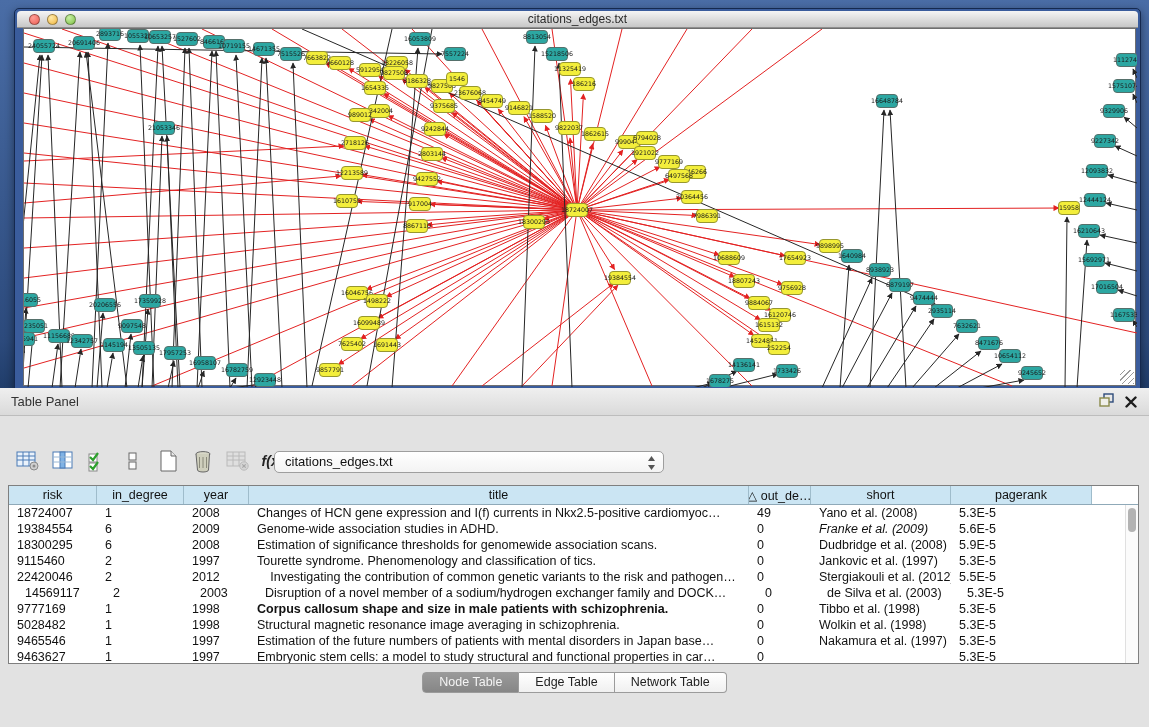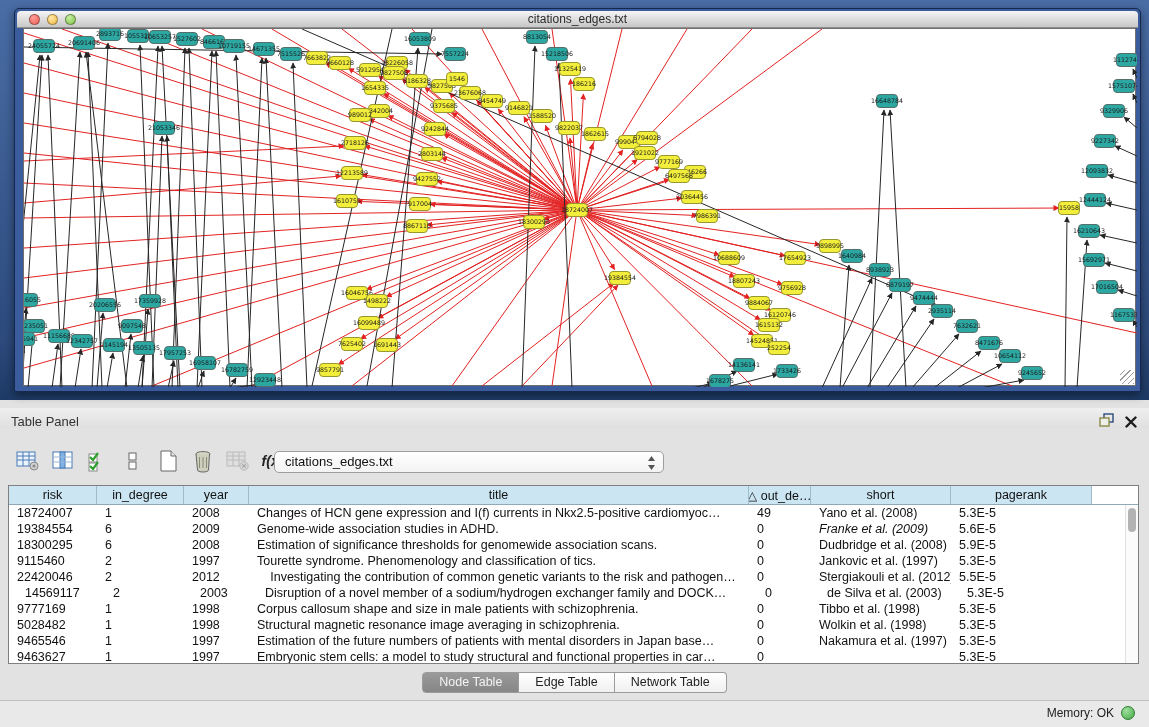--- a/index.html
+++ b/index.html
@@ -21,21 +21,21 @@
   .light.red    { background:radial-gradient(circle at 35% 30%, #ff9d96, #ec5f55); }
   .light.yellow { background:radial-gradient(circle at 35% 30%, #ffe9a8, #f0b73f); }
   .light.green  { background:radial-gradient(circle at 35% 30%, #c8f0a6, #7ec043); }
   .net-canvas { position:absolute; left:8px; top:19px; width:1113px; height:358px;
                 background:#ffffff; border:1px solid #6f6f6f; }
   .net-canvas svg { position:absolute; left:0; top:0; }
   .resize-grip { position:absolute; right:1px; bottom:1px; width:14px; height:14px;
                  background:repeating-linear-gradient(135deg, transparent 0 3px, #9a9a9a 3px 4px); }
 
   
-  .panel-header { position:absolute; left:0; top:408px; width:1149px; height:28px;
+  .panel-header { position:absolute; left:0; top:388px; width:1149px; height:28px;
                   background:linear-gradient(#efefef,#dadada); border-bottom:1px solid #bdbdbd; }
   .panel-title { position:absolute; left:11px; top:6px; font-size:13px; color:#333; }
   .panel-header .hdr-icons { position:absolute; right:12px; top:5px; display:flex; gap:10px; align-items:center; }
   .panel-body { position:absolute; left:0; top:428px; width:1149px; height:272px; background:#e2e2e2; }
 
   .tp-toolbar { position:absolute; left:14px; top:18px; height:30px; display:flex; align-items:center; gap:8px; }
   .tb-btn { width:27px; height:27px; display:flex; align-items:center; justify-content:center; }
   .fx { font-size:14px; font-style:italic; font-weight:bold; color:#222; }
   .tb-dropdown { position:absolute; left:274px; top:23px; width:390px; height:22px;
                  background:linear-gradient(#ffffff,#f3f3f3); border:1px solid #9e9e9e; border-radius:5px;
@@ -836,21 +836,21 @@
             <div class="tc" style="width: 65px;">2003</div>
             <div class="tc" style="width: 500px;">Disruption of a novel member of a sodium/hydrogen exchanger family and DOCK…</div>
             <div class="tc" style="width: 62px;">0</div>
             <div class="tc" style="width: 140px;">de Silva et al. (2003)</div>
             <div class="tc" style="width: 141px;">5.3E-5</div>
           </div>
           <div class="t-row">
             <div class="tc" style="width: 88px;">9777169</div>
             <div class="tc" style="width: 87px;">1</div>
             <div class="tc" style="width: 65px;">1998</div>
-            <div class="tc" style="width: 500px;">Corpus callosum shape and size in male patients with schizophrenia.</div>
+            <div class="tc" style="width: 500px; font-weight: bold;">Corpus callosum shape and size in male patients with schizophrenia.</div>
             <div class="tc" style="width: 62px;">0</div>
             <div class="tc" style="width: 140px;">Tibbo et al. (1998)</div>
             <div class="tc" style="width: 141px;">5.3E-5</div>
           </div>
           <div class="t-row">
             <div class="tc" style="width: 88px;">5028482</div>
             <div class="tc" style="width: 87px;">1</div>
             <div class="tc" style="width: 65px;">1998</div>
             <div class="tc" style="width: 500px;">Structural magnetic resonance image averaging in schizophrenia.</div>
             <div class="tc" style="width: 62px;">0</div>
@@ -881,19 +881,13 @@
       </div>
     </div>
 
     <div class="tp-tabs" id="tp-tabs">
         <div class="seg active">Node Table</div>
         <div class="seg">Edge Table</div>
         <div class="seg">Network Table</div>
       </div>
   </div>
 
-  <div class="status-bar">
-    <div class="status-right">
-      <span class="mem-label">Memory: OK</span>
-      <span class="led"></span>
-    </div>
-  </div>
 </div>
 
 </body></html>

